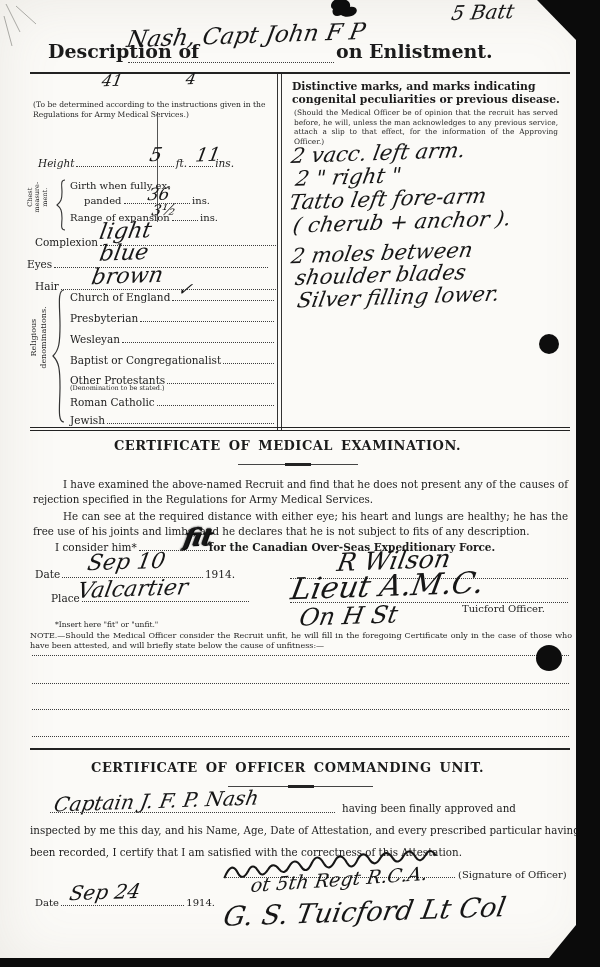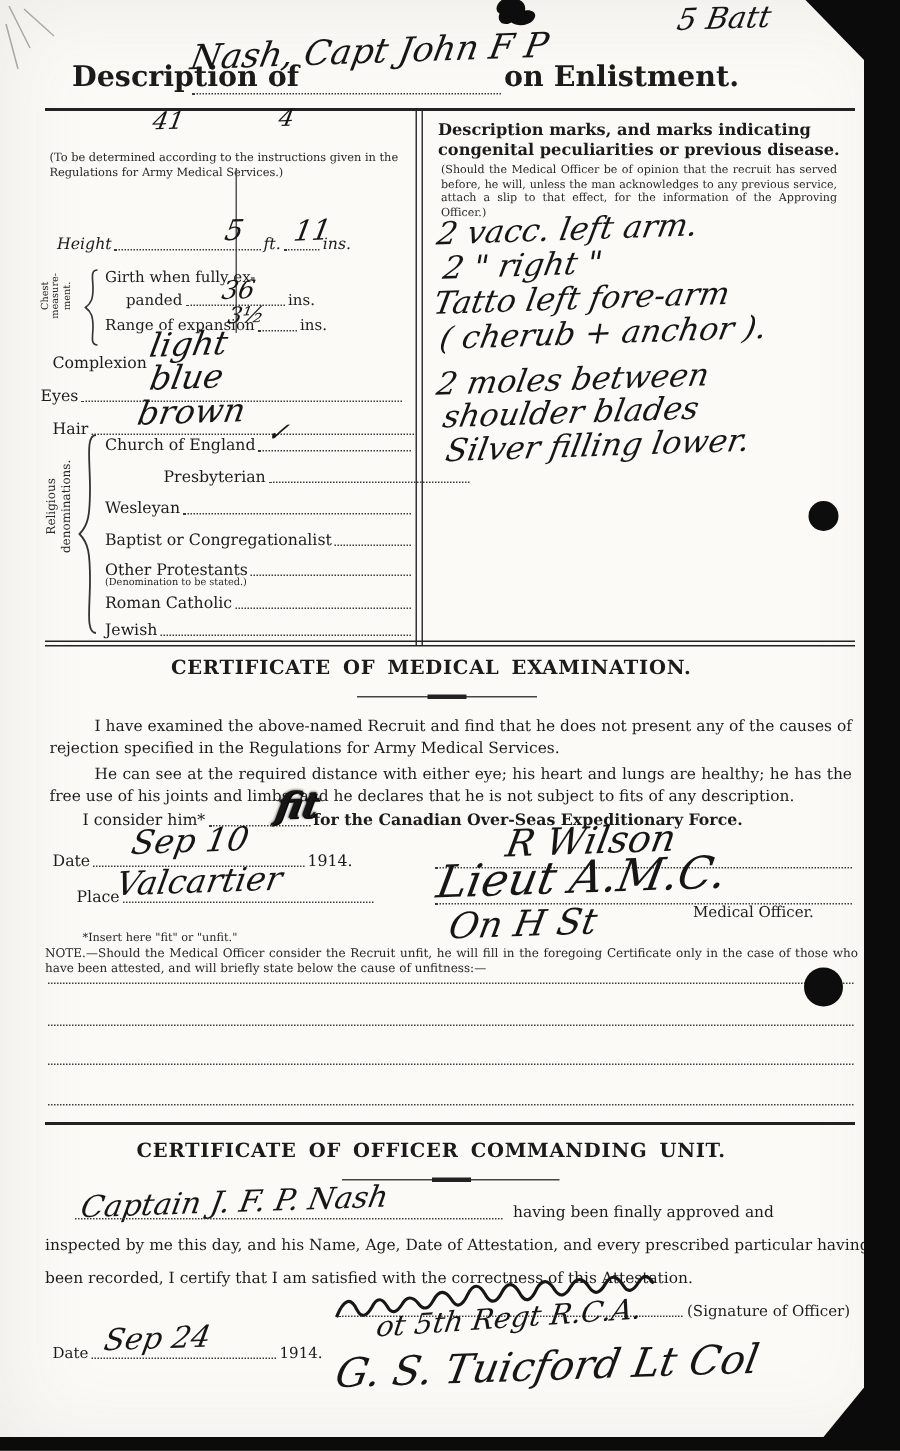--- a/index.html
+++ b/index.html
@@ -75,21 +75,21 @@
       <span>ins.</span>
     </div>
     <div class="hw" style="left:148px;top:186px;font-size:17px;">36</div>
     <div class="row" style="left:70px;top:212px;width:148px;font-size:10px;">
       <span>Range of expansion</span>
       <span class="dots grow"></span>
       <span>ins.</span>
     </div>
     <div class="hw" style="left:152px;top:203px;font-size:15px;">3½</div>
 
-    <div class="row" style="left:35px;top:236px;width:243px;flex-direction:column;">
+    <div class="row" style="left:35px;top:236px;width:243px;">
       <span>Complexion</span>
       <span class="dots grow"></span>
     </div>
     <div class="hw" style="left:100px;top:220px;font-size:22px;">light</div>
 
     <div class="row" style="left:27px;top:258px;width:243px;">
       <span>Eyes</span>
       <span class="dots grow"></span>
     </div>
     <div class="hw" style="left:100px;top:242px;font-size:22px;">blue</div>
@@ -102,21 +102,21 @@
 
     <div class="vlabel" style="left:6px;top:328px;width:66px;font-size:8px;line-height:1.2;">Religious denominations.</div>
     <svg class="blot" style="left:52px;top:289px;" width="14" height="134" viewBox="0 0 14 134">
       <path d="M12,1 C5,1 8,18 8,36 C8,54 7,61 1,67 C7,73 8,80 8,98 C8,116 5,133 12,133" fill="none" stroke="#333" stroke-width="1.2"></path>
     </svg>
     <div class="row" style="left:70px;top:291px;width:206px;">
       <span>Church of England</span>
       <span class="dots grow"></span>
     </div>
     <div class="hw" style="left:178px;top:281px;font-size:17px;">✓</div>
-    <div class="row" style="left:70px;top:312px;width:206px;margin-left:39px;">
+    <div class="row" style="left:70px;top:312px;width:206px;">
       <span>Presbyterian</span>
       <span class="dots grow"></span>
     </div>
     <div class="row" style="left:70px;top:333px;width:206px;">
       <span>Wesleyan</span>
       <span class="dots grow"></span>
     </div>
     <div class="row" style="left:70px;top:354px;width:206px;">
       <span>Baptist or Congregationalist</span>
       <span class="dots grow"></span>
@@ -128,21 +128,21 @@
     <div class="smallprint" style="left:70px;top:384px;font-size:6.5px;">(Denomination to be stated.)</div>
     <div class="row" style="left:70px;top:396px;width:206px;text-align:center;">
       <span>Roman Catholic</span>
       <span class="dots grow"></span>
     </div>
     <div class="row" style="left:70px;top:414px;width:206px;">
       <span>Jewish</span>
       <span class="dots grow"></span>
     </div>
 
-    <div class="pr bold" style="left:292px;top:80px;font-size:10.8px;white-space:normal;width:272px;line-height:1.25;">Description marks, and marks indicating congenital peculiarities or previous disease.</div>
+    <div class="pr bold" style="left:292px;top:80px;font-size:10.8px;white-space:normal;width:272px;line-height:1.25;">Distinctive marks, and marks indicating congenital peculiarities or previous disease.</div>
     <div class="smallprint" style="left:294px;top:108px;width:264px;font-size:7.4px;text-align:justify;">(Should the Medical Officer be of opinion that the recruit has served before, he will, unless the man acknowledges to any previous service, attach a slip to that effect, for the information of the Approving Officer.)</div>
     <div class="hw" style="left:292px;top:143px;font-size:21px;">2 vacc.  left arm.</div>
     <div class="hw" style="left:296px;top:167px;font-size:21px;">2   "    right   "</div>
     <div class="hw" style="left:290px;top:189px;font-size:21px;">Tatto left fore-arm</div>
     <div class="hw" style="left:294px;top:212px;font-size:21px;">( cherub + anchor ).</div>
     <div class="hw" style="left:292px;top:243px;font-size:21px;">2 moles between</div>
     <div class="hw" style="left:296px;top:265px;font-size:21px;">shoulder blades</div>
     <div class="hw" style="left:298px;top:287px;font-size:21px;">Silver filling lower.</div>
 
     <div class="heading" style="top:438px;">CERTIFICATE OF MEDICAL EXAMINATION.</div>
@@ -169,21 +169,21 @@
     <div class="hw" style="left:338px;top:548px;font-size:25px;">R Wilson</div>
 
     <div class="row" style="left:35px;top:592px;width:200px;margin-left:16px;">
       <span>Place</span>
       <span class="dots grow"></span>
     </div>
     <div class="hw" style="left:78px;top:578px;font-size:22px;">Valcartier</div>
     <div class="dotline" style="left:290px;top:602px;width:278px;"></div>
     <div class="hw" style="left:292px;top:571px;font-size:30px;">Lieut A.M.C.</div>
     <div class="hw" style="left:300px;top:604px;font-size:24px;">On H St</div>
-    <div class="pr" style="left:462px;top:603px;font-size:10px;">Medical Officer.</div>
+    <div class="pr" style="left:462px;top:603px;font-size:10px;">Tuicford Officer.</div>
 
     <div class="smallprint" style="left:55px;top:620px;font-size:7.5px;">*Insert here "fit" or "unfit."</div>
     <div class="smallprint" style="left:30px;top:631px;width:542px;font-size:8px;text-align:justify;">NOTE.—Should the Medical Officer consider the Recruit unfit, he will fill in the foregoing Certificate only in the case of those who have been attested, and will briefly state below the cause of unfitness:—</div>
 
     <div class="dotline" style="left:32px;top:655px;width:537px;"></div>
     <div class="dotline" style="left:32px;top:683px;width:537px;"></div>
     <div class="dotline" style="left:32px;top:709px;width:537px;"></div>
     <div class="dotline" style="left:32px;top:736px;width:537px;"></div>
     <div class="rule" style="left:30px;top:748px;width:540px;height:1.5px;"></div>
 

